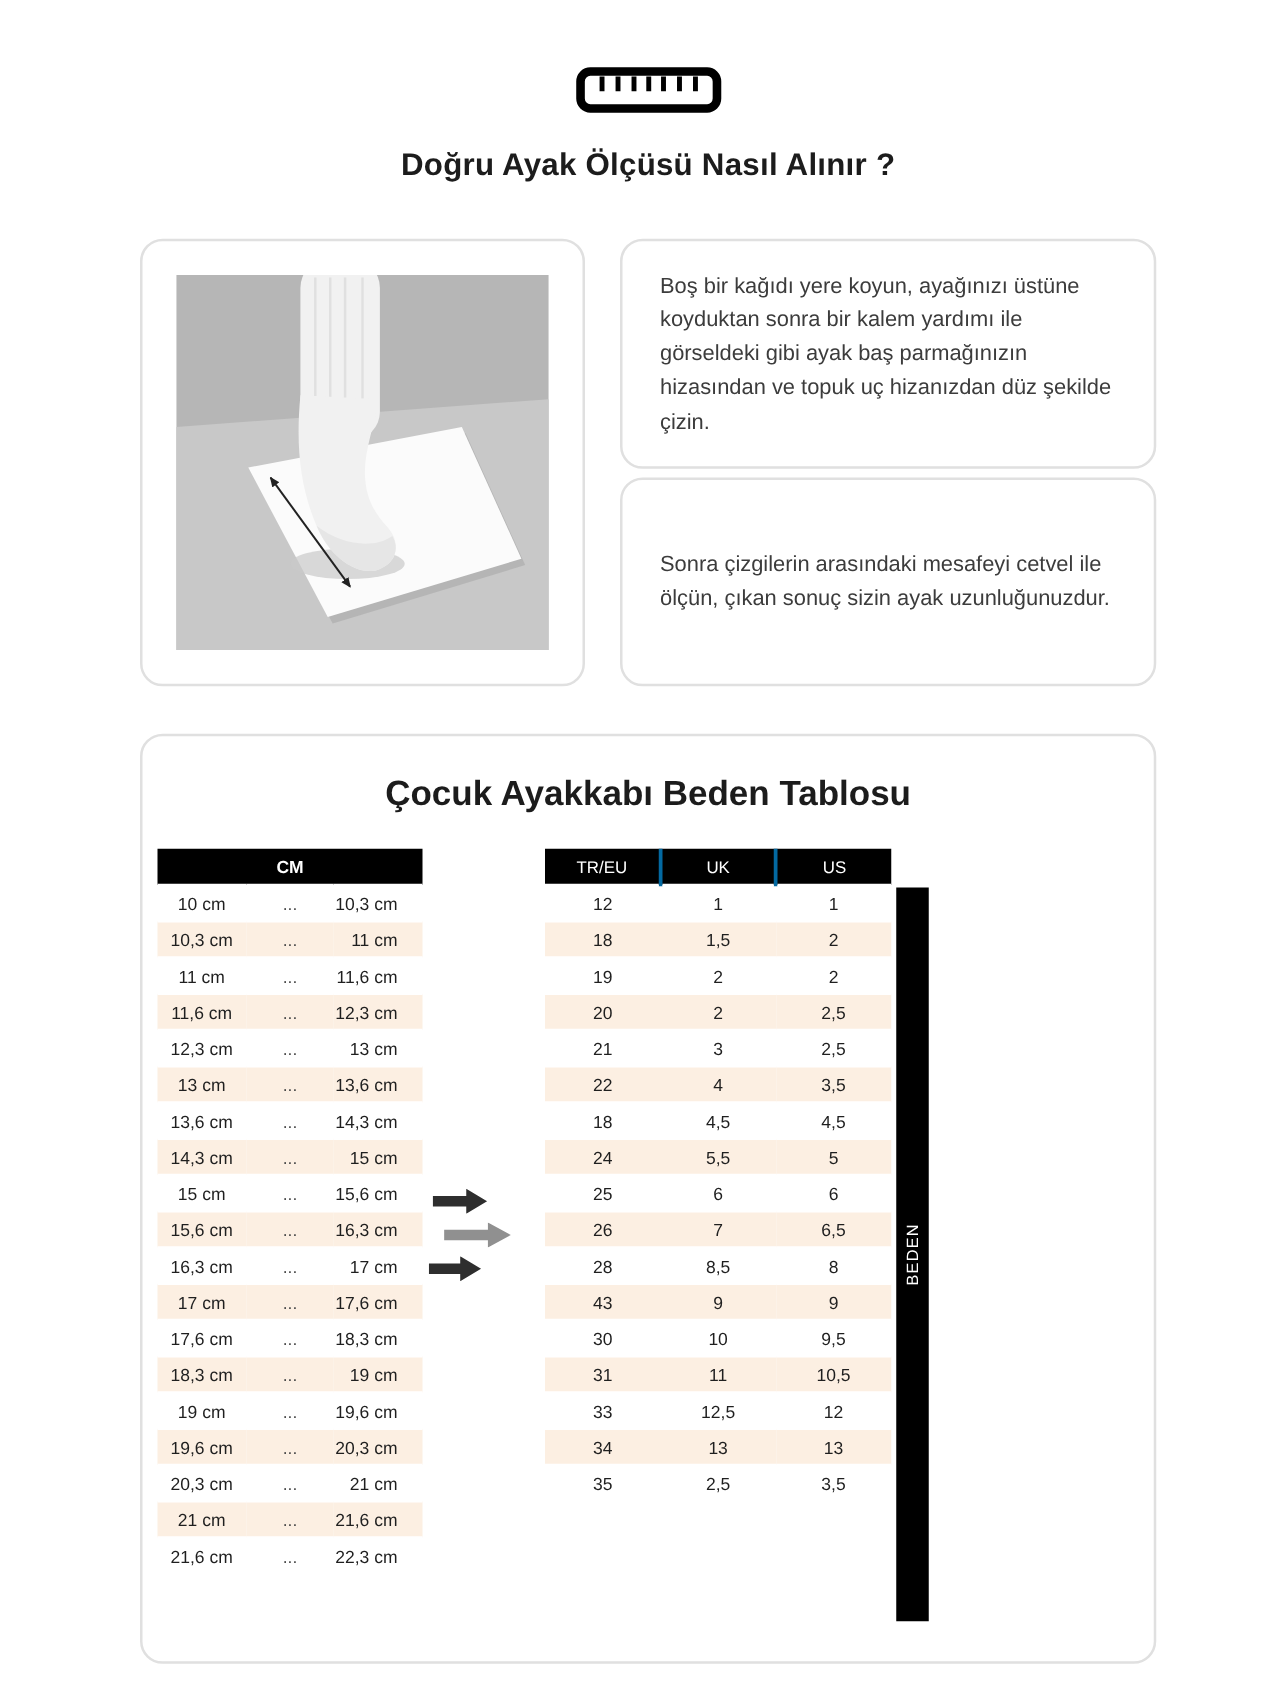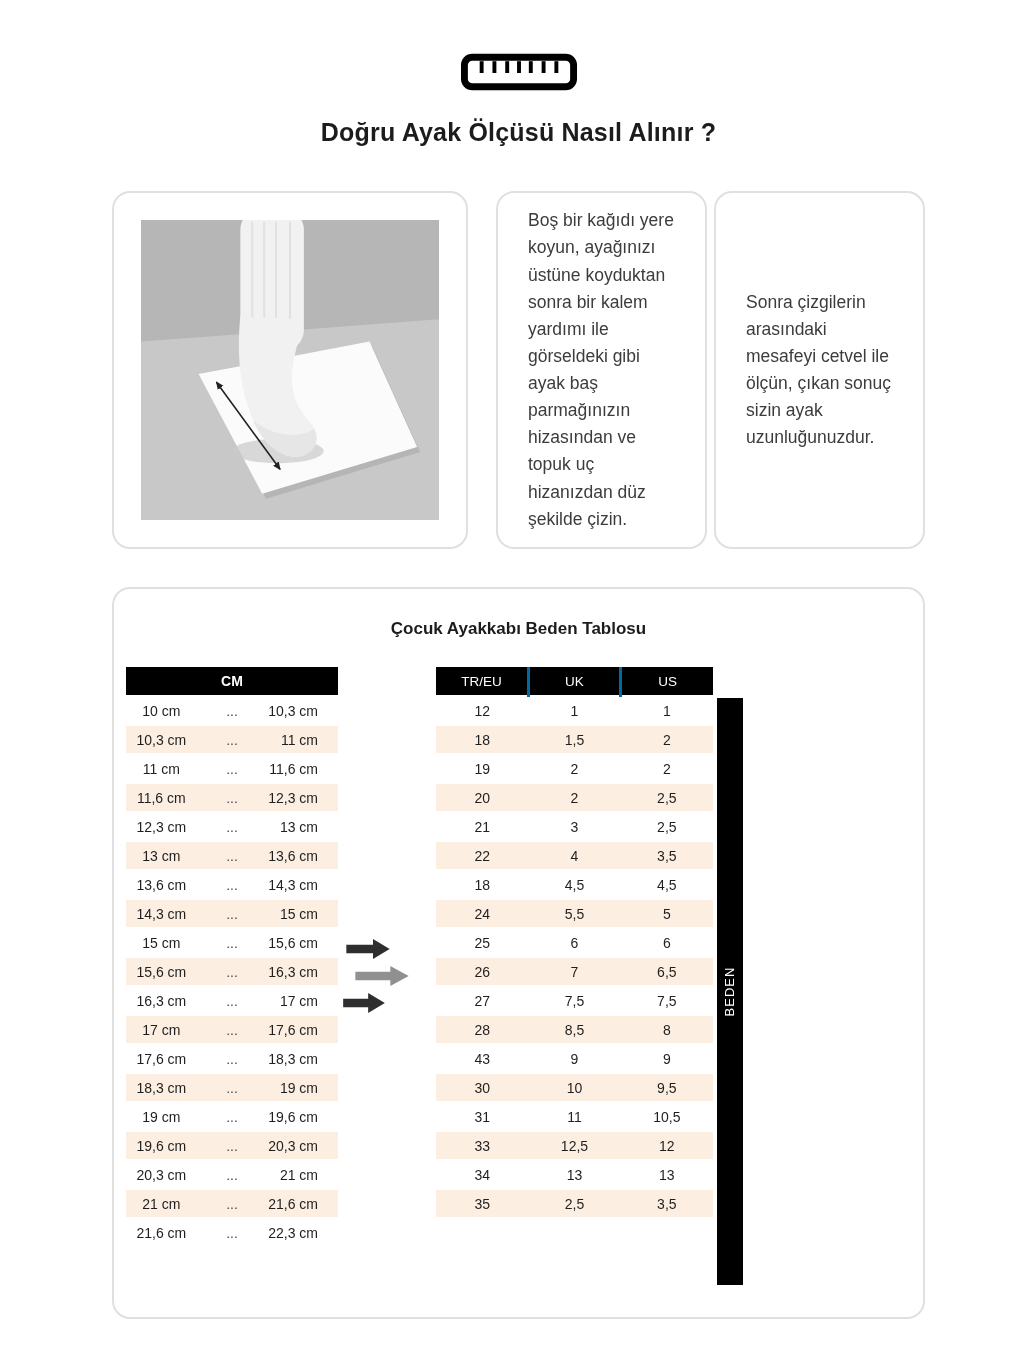--- a/index.html
+++ b/index.html
@@ -23,33 +23,33 @@
   .ruler-wrap { display:flex; justify-content:center; margin-bottom:26px; }
   .page-title { text-align:center; font-size:25px; font-weight:bold; color:#1c1c1c; margin-bottom:44px; letter-spacing:.2px; }
 
   
   .howto { display:flex; gap:28px; padding:0 95px; margin-bottom:38px; height:358px; }
   .photo-card {
     width:356px; flex-shrink:0; border:2px solid var(--card-border);
     border-radius:18px; padding:27px; background:#fff;
   }
   .photo { width:100%; height:100%; display:block; }
-  .steps { flex:1; display:flex; flex-direction:row; gap:7px; }
+  .steps { flex:1; display:flex; flex-direction:column; gap:7px; }
   .step-card {
     border:2px solid var(--card-border); border-radius:18px;
     padding:22px 30px; flex:1; display:flex; align-items:center; background:#fff;
   }
   .step-card p { font-size:17.5px; line-height:1.55; color:#3c3c3c; }
 
   
   .size-card {
     margin:0 95px; border:2px solid var(--card-border); border-radius:18px;
     padding:30px 12px 32px; background:#fff;
   }
-  .size-title { text-align:center; font-size:17px; font-weight:bold; color:#1c1c1c; margin-bottom:28px; }
+  .size-title { text-align:center; font-size:28px; font-weight:bold; color:#1c1c1c; margin-bottom:28px; }
 
   .tables { display:flex; align-items:flex-start; }
   table { border-collapse:collapse; table-layout:fixed; }
   th, td { height:29px; border-bottom:2px solid #fff; vertical-align:middle; }
   tbody tr:nth-child(even) td { background:var(--stripe); }
 
   .cm-table { width:212px; }
   .cm-table th { background:var(--hdr); color:#fff; font-size:14px; font-weight:bold; text-align:center; }
   .cm-table td { font-size:14px; color:var(--ink); }
   .cm-table td.c-from { width:41%; text-align:center; }
@@ -321,25 +321,20 @@
               <td>25</td>
               <td>6</td>
               <td>6</td>
             </tr>
             <tr>
               <td>26</td>
               <td>7</td>
               <td>6,5</td>
             </tr>
             <tr>
-              <td>27</td>
-              <td>7,5</td>
-              <td>7,5</td>
-            </tr>
-            <tr>
               <td>28</td>
               <td>8,5</td>
               <td>8</td>
             </tr>
             <tr>
               <td>43</td>
               <td>9</td>
               <td>9</td>
             </tr>
             <tr>

